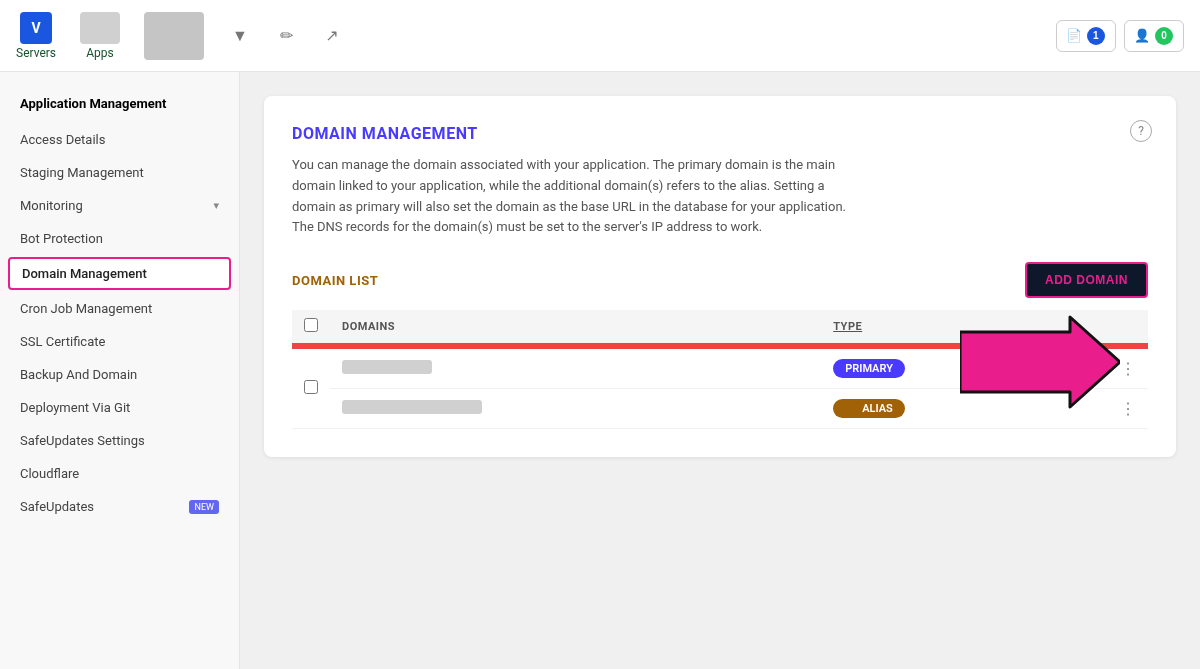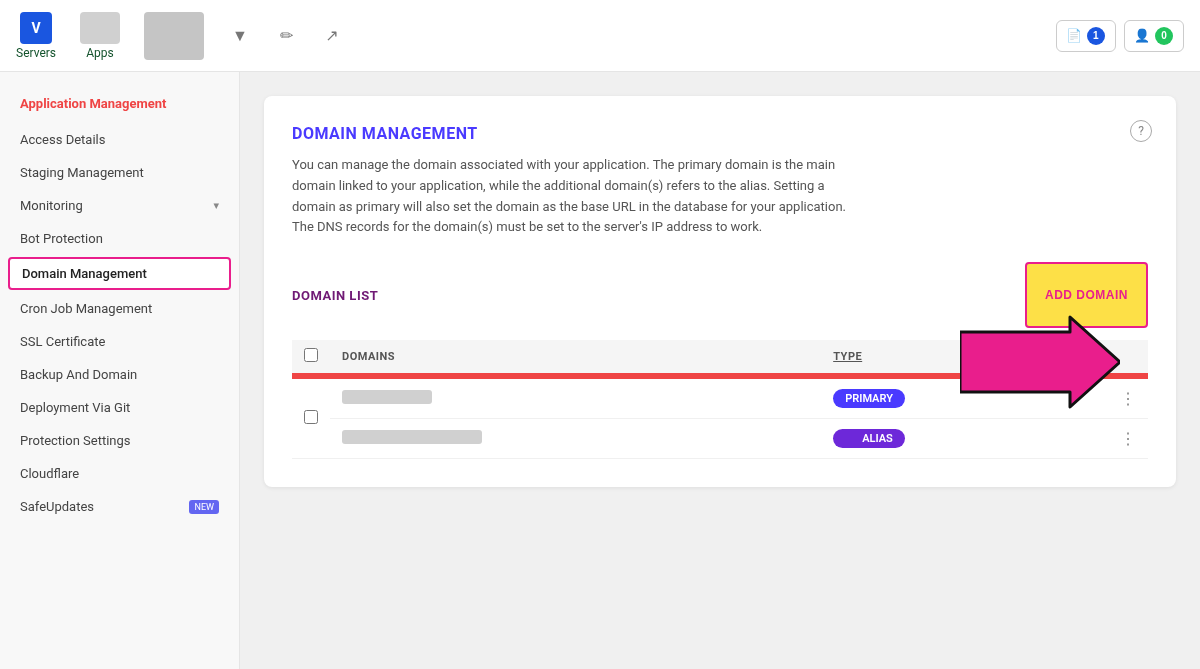--- a/index.html
+++ b/index.html
@@ -110,21 +110,21 @@
       width: 240px;
       background: #f8f8f8;
       border-right: 1px solid #e5e5e5;
       padding: 16px 0;
       overflow-y: auto;
       flex-shrink: 0;
     }
     .sidebar-section-title {
       font-size: 13px;
       font-weight: 700;
-      color: #ef4444;
+      color: #000000;
       padding: 8px 20px 12px;
     }
     .sidebar-item {
       padding: 9px 20px;
       font-size: 13px;
       color: #444;
       cursor: pointer;
       display: flex;
       align-items: center;
       justify-content: space-between;
@@ -198,31 +198,31 @@
     }
     .domain-list-header {
       display: flex;
       align-items: center;
       justify-content: space-between;
       margin-bottom: 12px;
     }
     .domain-list-title {
       font-size: 13px;
       font-weight: 700;
-      color: #701a75;
+      color: #a16207;
       text-transform: uppercase;
       letter-spacing: 0.5px;
     }
     .add-domain-btn {
-      background: #fde047;
+      background: #0f172a;
       border: 2px solid #e91e8c;
       color: #e91e8c;
       font-size: 12px;
       font-weight: 700;
-      padding: 24px 18px;
+      padding: 9px 18px;
       border-radius: 4px;
       cursor: pointer;
       letter-spacing: 0.5px;
     }
     .domain-table {
       width: 100%;
       border-collapse: collapse;
     }
     .domain-table th {
       text-align: left;
@@ -261,21 +261,21 @@
     }
     .type-badge {
       display: inline-block;
       padding: 3px 12px;
       border-radius: 20px;
       font-size: 11px;
       font-weight: 600;
       color: white;
     }
     .type-primary { background: #4a3aff; }
-    .type-alias { background: #6d28d9; padding-left: 29px; }
+    .type-alias { background: #a16207; padding-left: 29px; }
     .more-btn {
       color: #888;
       cursor: pointer;
       font-size: 16px;
     }
     input[type="checkbox"] {
       cursor: pointer;
       width: 14px;
       height: 14px;
     }
@@ -351,21 +351,21 @@
     <div class="sidebar-item">
       <span>SSL Certificate</span>
     </div>
     <div class="sidebar-item">
       <span>Backup And Domain</span>
     </div>
     <div class="sidebar-item">
       <span>Deployment Via Git</span>
     </div>
     <div class="sidebar-item">
-      <span>Protection Settings</span>
+      <span>SafeUpdates Settings</span>
     </div>
     <div class="sidebar-item">
       <span>Cloudflare</span>
     </div>
     <div class="sidebar-item">
       <span>SafeUpdates</span>
       <span class="sidebar-badge">NEW</span>
     </div>
   </nav>
 

